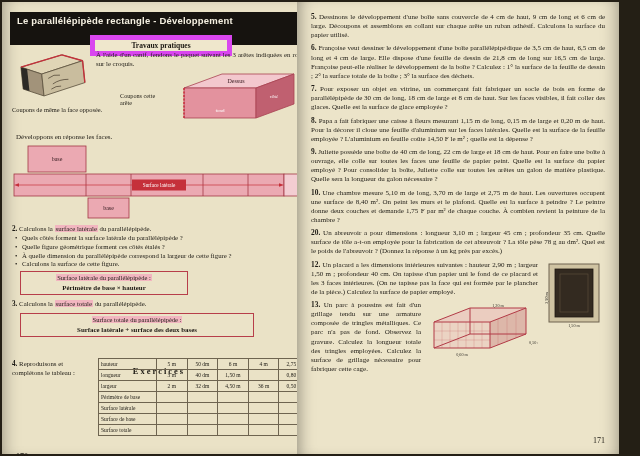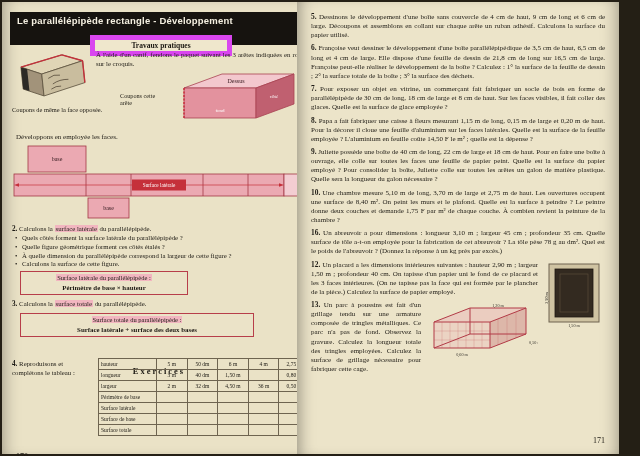--- a/index.html
+++ b/index.html
@@ -81,21 +81,21 @@
   <svg class="fig-box" viewBox="0 0 138 60">
     <polygon points="14,22 86,22 124,8 52,8" fill="#f3c8ce" stroke="#a84252" stroke-width="0.8"></polygon>
     <polygon points="14,22 86,22 86,52 14,52" fill="#e3929e" stroke="#a84252" stroke-width="0.8"></polygon>
     <polygon points="86,22 124,8 124,38 86,52" fill="#c06070" stroke="#a84252" stroke-width="0.8"></polygon>
     <line x1="14" y1="22" x2="14" y2="52" stroke="#cc2233" stroke-width="1.3" stroke-dasharray="2,1.5"></line>
     <text x="66" y="17" font-size="6" fill="#3f2026" text-anchor="middle">Dessus</text>
     <text x="104" y="32" font-size="5" fill="#ffffff" text-anchor="middle">côté</text>
     <text x="50" y="46" font-size="5" fill="#ffffff" text-anchor="middle">fond</text>
   </svg>
 
-  <div class="develop-caption">Développons en employée les faces.</div>
+  <div class="develop-caption">Développons en réponse les faces.</div>
 
   <svg class="fig-net" viewBox="0 0 296 78">
     <rect x="16" y="3" width="58" height="26" fill="#eba9b2" stroke="#a23744" stroke-width="0.8"></rect>
     <text x="45" y="18" font-size="6" fill="#3c2026" text-anchor="middle">base</text>
     <rect x="2" y="31" width="270" height="22" fill="#eba9b2" stroke="#a23744" stroke-width="0.8"></rect>
     <rect x="272" y="31" width="20" height="22" fill="#f3cdd2" stroke="#a23744" stroke-width="0.8"></rect>
     <line x1="74" y1="31" x2="74" y2="53" stroke="#a23744" stroke-width="0.8"></line>
     <line x1="119" y1="31" x2="119" y2="53" stroke="#a23744" stroke-width="0.8"></line>
     <line x1="191" y1="31" x2="191" y2="53" stroke="#a23744" stroke-width="0.8"></line>
     <line x1="236" y1="31" x2="236" y2="53" stroke="#a23744" stroke-width="0.8"></line>
@@ -228,21 +228,21 @@
     </p>
     <p class="ex">
       <span class="num">9.</span>
       <span>Juliette possède une boîte de 40 cm de long, 22 cm de large et 18 cm de haut. Pour en faire une boîte à ouvrage, elle colle sur toutes les faces une feuille de papier peint. Quelle est la surface du papier employé ? Pour consolider la boîte, Juliette colle sur toutes les arêtes un galon de matière plastique. Quelle sera la longueur du galon nécessaire ?</span>
     </p>
     <p class="ex">
       <span class="num">10.</span>
       <span>Une chambre mesure 5,10 m de long, 3,70 m de large et 2,75 m de haut. Les ouvertures occupent une surface de 8,40 m². On peint les murs et le plafond. Quelle est la surface à peindre ? Le peintre donne deux couches et demande 1,75 F par m² de chaque couche. À combien revient la peinture de la chambre ?</span>
     </p>
     <p class="ex">
-      <span class="num">16.</span>
+      <span class="num">20.</span>
       <span>Un abreuvoir a pour dimensions : longueur 3,10 m ; largeur 45 cm ; profondeur 35 cm. Quelle surface de tôle a-t-on employée pour la fabrication de cet abreuvoir ? La tôle pèse 78 g au dm². Quel est le poids de l'abreuvoir ? (Donnez la réponse à un kg près par excès.)</span>
     </p>
 
     <p class="ex">
       <svg class="placard-fig" viewBox="0 0 62 66">
         <rect x="6" y="2" width="50" height="58" fill="#cfc3a2" stroke="#6e6350" stroke-width="1"></rect>
         <rect x="12" y="7" width="38" height="48" fill="#332a20" stroke="#1e1812" stroke-width="0.8"></rect>
         <rect x="17" y="12" width="28" height="38" fill="none" stroke="#5a4c3a" stroke-width="0.7"></rect>
         <text x="5" y="36" font-size="4.2" fill="#33302a" text-anchor="middle" transform="rotate(-90 5 36)">2,90 m</text>
         <text x="31" y="65" font-size="4.2" fill="#33302a" text-anchor="middle">1,50 m</text>

